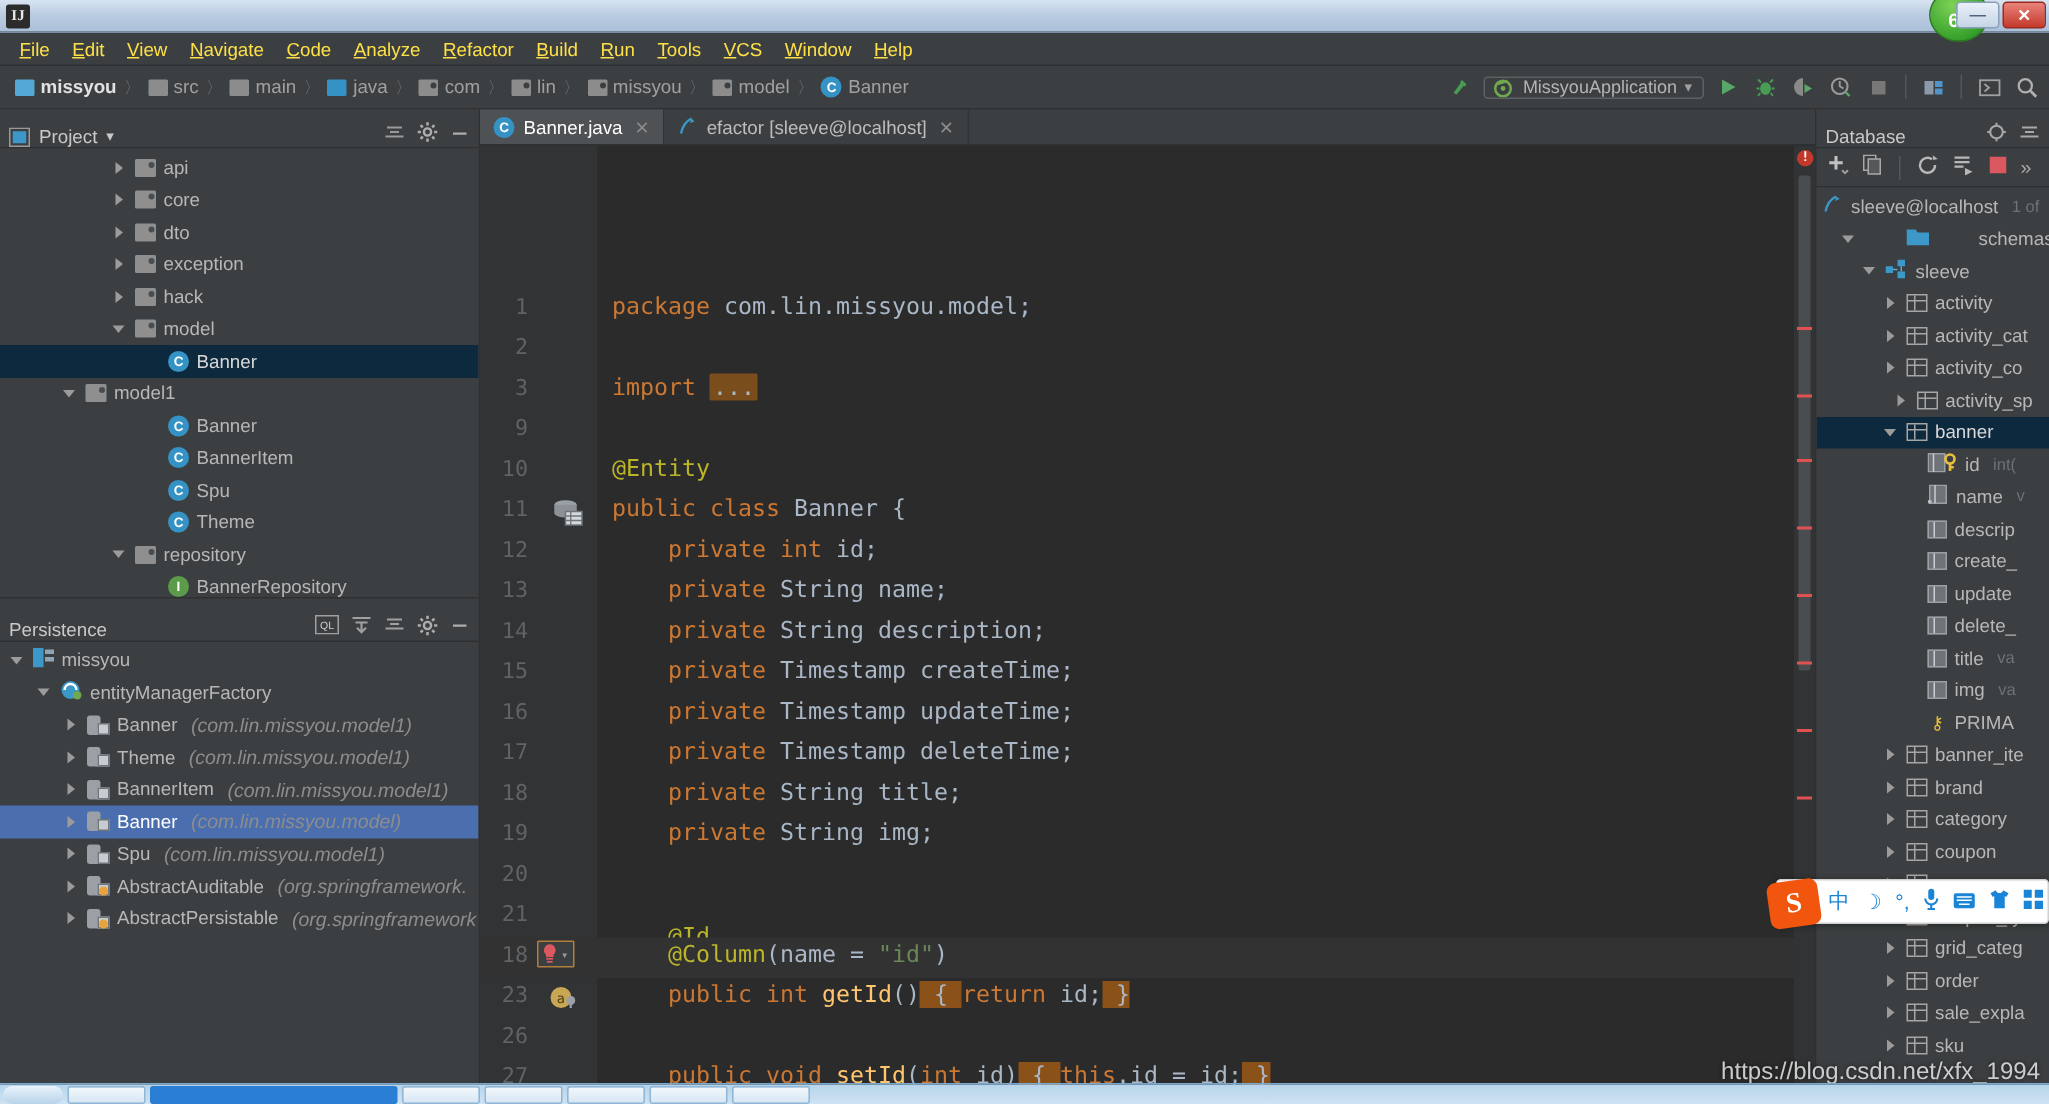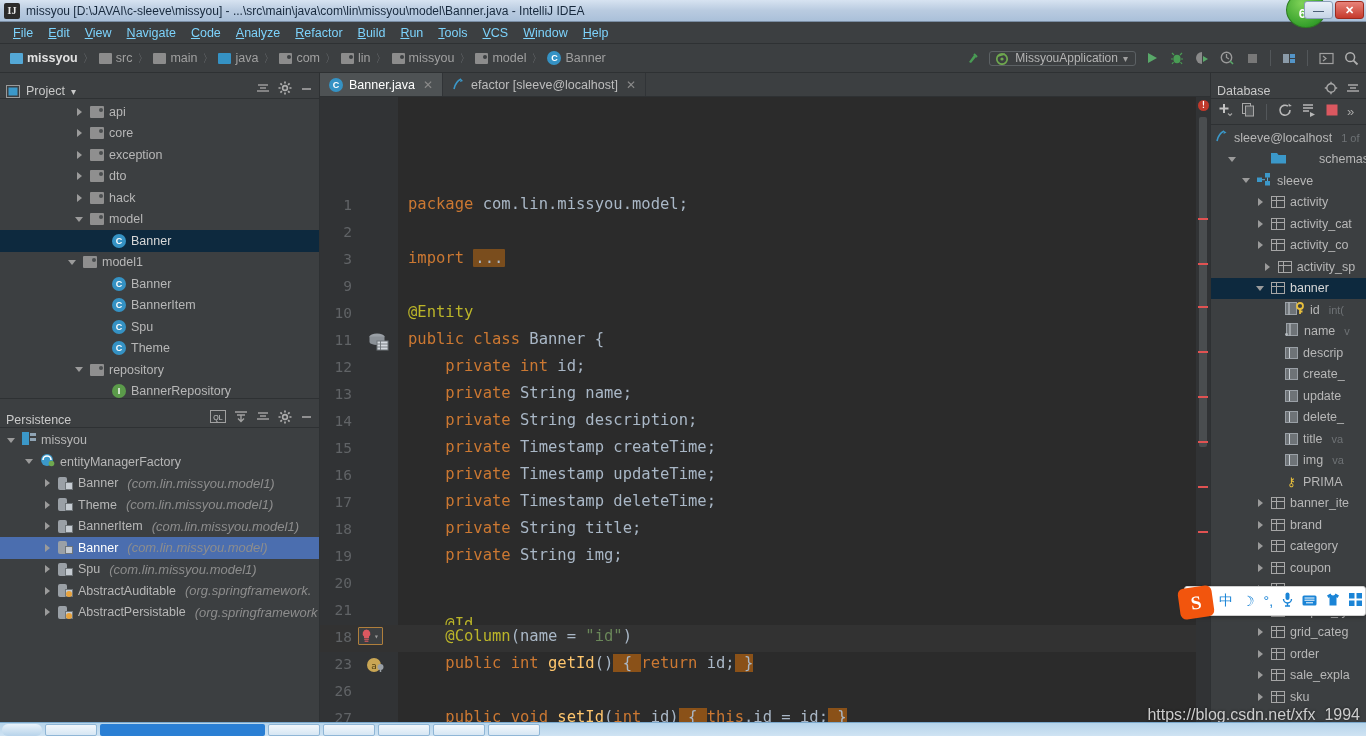--- a/index.html
+++ b/index.html
@@ -47,21 +47,21 @@
     display:flex;align-items:flex-end;justify-content:center;
     padding-bottom:6px;
   }
 
   
   .menubar {
     height:22px;flex:0 0 22px;background:#3c3f41;
     display:flex;align-items:center;padding-left:6px;gap:1px;
     border-bottom:1px solid #2e3133;
   }
-  .menu-item { padding:2px 7px; font-size:12.5px; color:#7dd3fc; }
+  .menu-item { padding:2px 7px; font-size:12.5px; color:#fde047; }
   .menu-item u { text-decoration:underline; }
 
   
   .navrow {
     height:29px;flex:0 0 29px;background:#3c3f41;
     display:flex;align-items:center;padding:0 6px;
     border-bottom:1px solid #2e3133;
   }
   .crumbs { display:flex;align-items:center;gap:0px;flex:1; }
   .crumb { display:flex;align-items:center;gap:4px;padding:0 4px;color:#a0a0a0;font-size:12.5px; }
@@ -203,21 +203,20 @@
   .tb-item { width:52px;height:12px;border:1px solid #8fb6d6;border-radius:2px;background:linear-gradient(to bottom,#f2f7fb,#d7e7f4); }
   .tb-active { width:165px;height:12px;background:#2a7fd4;border-radius:2px; }
 </style>
 </head>
 <body>
 
 <div class="app">
 
   <div class="titlebar">
     <div class="title-ico">IJ</div>
-    <div class="title-text">missyou [D:\JAVAI\c-sleeve\missyou] - ...\src\main\java\com\lin\missyou\model\Banner.java - IntelliJ IDEA</div>
     <div class="memgauge">67</div>
     <div class="winbtns">
       <div class="wbtn">—</div>
       <div class="wbtn close">✕</div>
     </div>
   </div>
 
   <div class="menubar" id="menubar">
       <div class="menu-item"><u>F</u>ile</div>
       <div class="menu-item"><u>E</u>dit</div>
@@ -390,43 +389,43 @@
             <span>api</span>
           </div>
           <div class="trow" style="padding-left: 74px;">
             <span class="arrow r"></span>
             <span class="pkgico"></span>
             <span>core</span>
           </div>
           <div class="trow" style="padding-left: 74px;">
             <span class="arrow r"></span>
             <span class="pkgico"></span>
+            <span>dto</span>
+          </div>
+          <div class="trow" style="padding-left: 74px;">
+            <span class="arrow r"></span>
+            <span class="pkgico"></span>
             <span>exception</span>
-          </div>
-          <div class="trow" style="padding-left: 74px;">
-            <span class="arrow r"></span>
-            <span class="pkgico"></span>
-            <span>dto</span>
           </div>
           <div class="trow" style="padding-left: 74px;">
             <span class="arrow r"></span>
             <span class="pkgico"></span>
             <span>hack</span>
           </div>
           <div class="trow" style="padding-left: 74px;">
             <span class="arrow d"></span>
             <span class="pkgico"></span>
             <span>model</span>
           </div>
           <div class="trow sel" style="padding-left: 96px;">
             <span class="arrow"></span>
             <span class="cico">C</span>
             <span>Banner</span>
           </div>
-          <div class="trow" style="padding-left: 67px;">
+          <div class="trow" style="padding-left: 41px;">
             <span class="arrow d"></span>
             <span class="pkgico"></span>
             <span>model1</span>
           </div>
           <div class="trow" style="padding-left: 96px;">
             <span class="arrow"></span>
             <span class="cico">C</span>
             <span>Banner</span>
           </div>
           <div class="trow" style="padding-left: 96px;">

